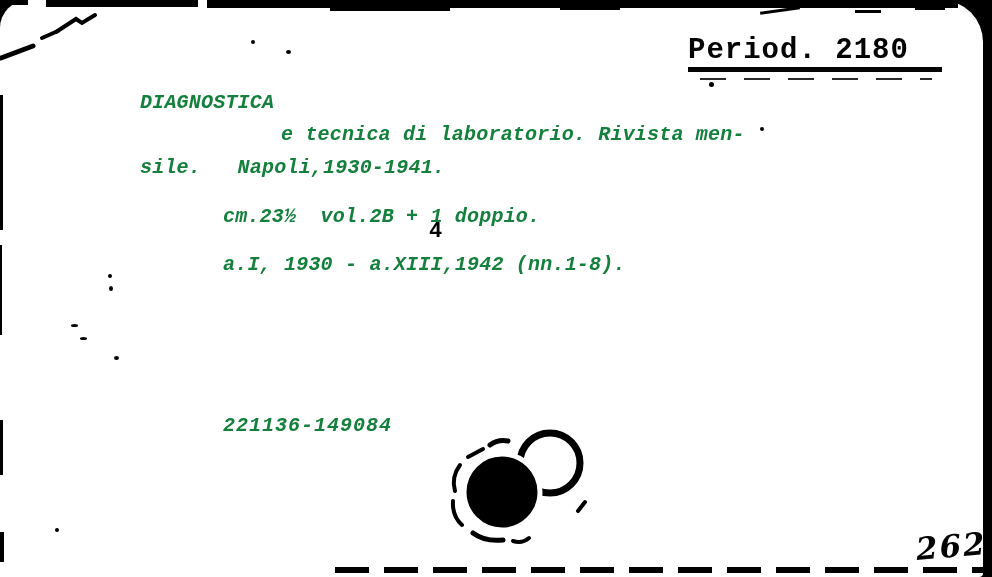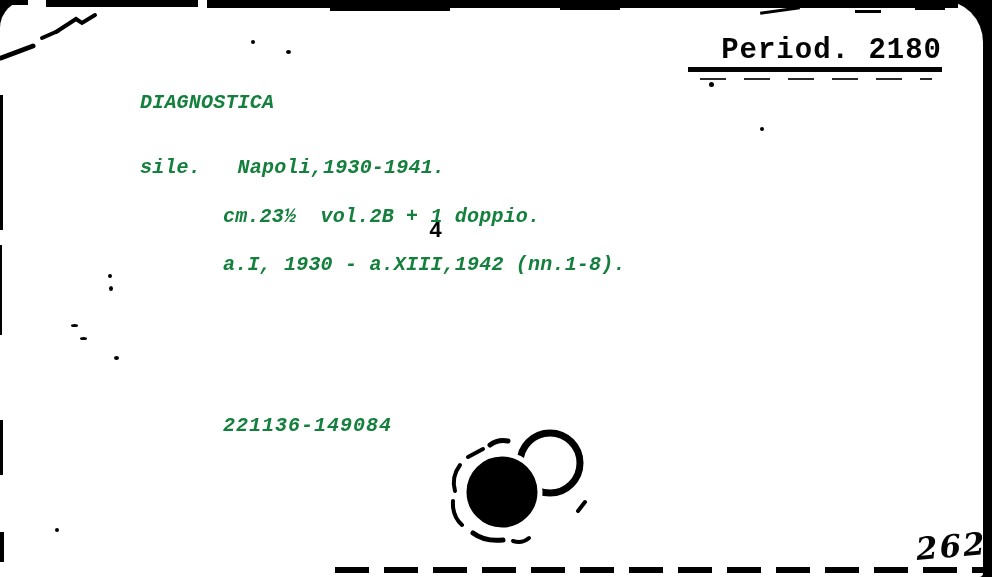--- a/index.html
+++ b/index.html
@@ -35,21 +35,21 @@
     line-height: 1.05;
     white-space: pre;
     letter-spacing: 0.2px;
     font-family: "Liberation Mono", "DejaVu Sans Mono", monospace;
     font-style: italic;
   }
   .call-number-wrap {
     position: absolute;
     left: 688px; top: 34px;
     width: 254px;
-    text-align: right;
+    text-align: left;
   }
   .call-number {
     position: relative;
     display: block;
     color: #040404;
     font-weight: bold;
     font-size: 29px;
     white-space: pre;
     letter-spacing: 1px;
   }
@@ -106,20 +106,21 @@
   <div class="card">
 
     <div class="call-number-wrap">
       <span class="call-number">Period. 2180</span>
     </div>
     <div class="call-underline"></div>
     <div class="call-underline-2"></div>
     <div class="speck" style="left:709px;top:82px;width:5px;height:5px;"></div>
 
     <div class="tline" style="left:140px;top:92px;">DIAGNOSTICA</div>
+    <div class="tline" style="left:281px;top:124px;">e tecnica di laboratorio. Rivista men-</div>
     <div class="tline" style="left:140px;top:157px;">sile.   Napoli,1930-1941.</div>
     <div class="tline" style="left:223px;top:206px;">cm.23½  vol.2B + 1 doppio.</div>
     <div class="overstrike">4</div>
     <div class="tline" style="left:223px;top:254px;">a.I, 1930 - a.XIII,1942 (nn.1-8).</div>
     <div class="tline" style="left:223px;top:415px;letter-spacing:1px;">221136-149084</div>
 
     <div class="handwritten">262</div>
 
     <svg style="left:438px;top:423px;" width="190" height="132" viewBox="0 0 190 132">
 

